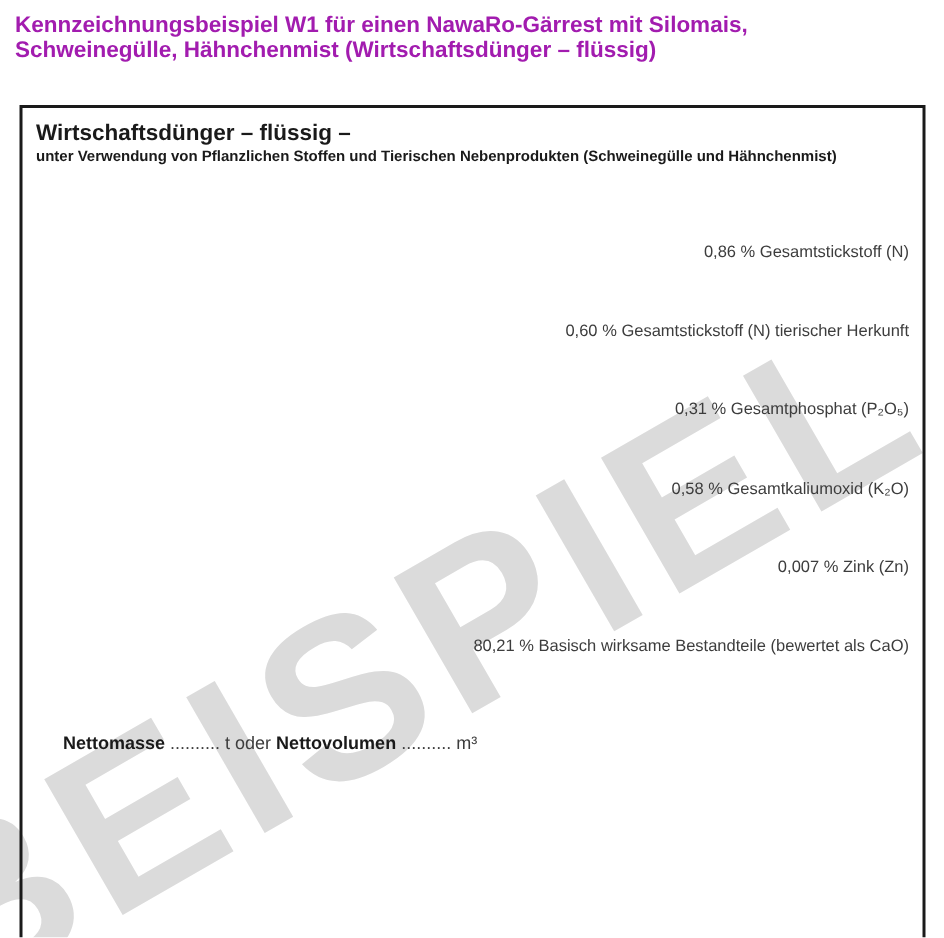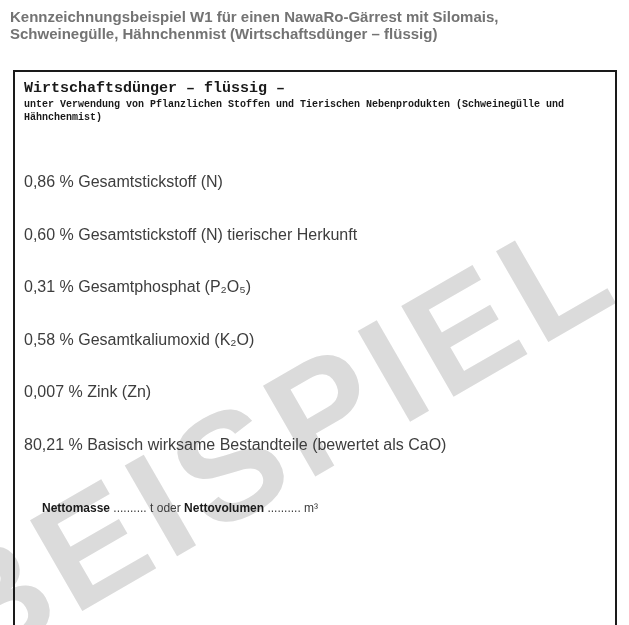--- a/index.html
+++ b/index.html
@@ -29,53 +29,54 @@
     z-index: 0;
     user-select: none;
   }
   .doc-title {
     position: relative;
     z-index: 1;
     padding: 8px 0 0 10px;
     font-size: 15px;
     font-weight: bold;
     line-height: 17px;
-    color: #737373;
+    color: #a21caf;
   }
   .doc-box {
     position: absolute;
     left: 13px;
     top: 70px;
     width: 604px;
     height: 620px;
     border: 2px solid #1a1a1a;
     z-index: 1;
     background: transparent;
   }
-  .box-head { padding: 7px 9px 0 9px; font-family: Liberation Mono, monospace; }
+  .box-head { padding: 7px 9px 0 9px; }
   .box-heading {
     font-size: 15px;
     font-weight: bold;
     line-height: 19px;
     color: #1a1a1a;
   }
   .box-subheading {
     font-size: 10px;
     font-weight: bold;
     line-height: 13px;
     max-width: 566px;
     color: #1a1a1a;
   }
   .analysis {
     list-style: none;
     margin-top: 14px;
     padding: 0 9px;
-    font-size: 16px;
+    font-size: 11px;
     line-height: 17.5px;
     white-space: pre-wrap;
+    text-align: right;
   }
   .netto {
     margin-top: 13px;
     padding: 0 27px;
     font-size: 12px;
     white-space: pre-wrap;
   }
   .netto b { color: #1a1a1a; }
 </style>
 </head>

